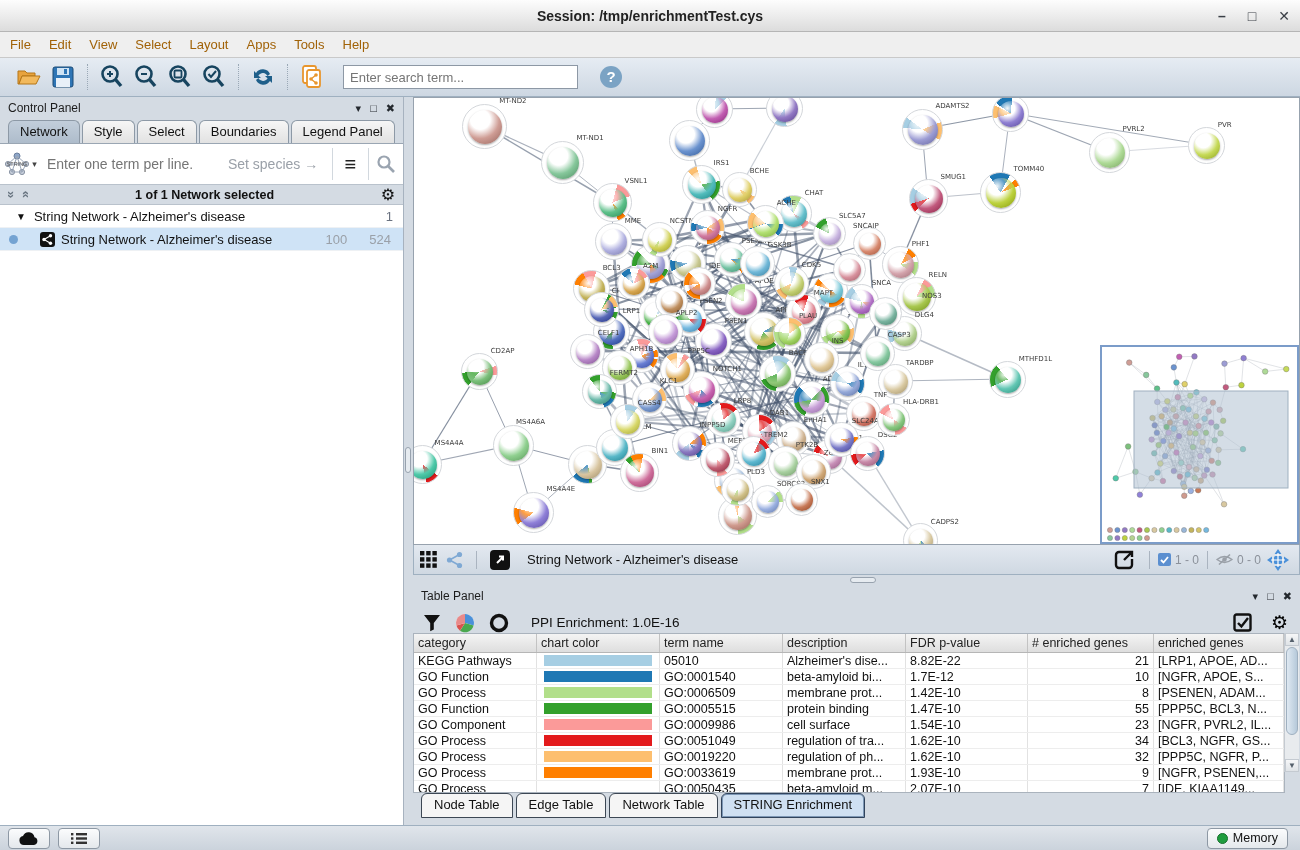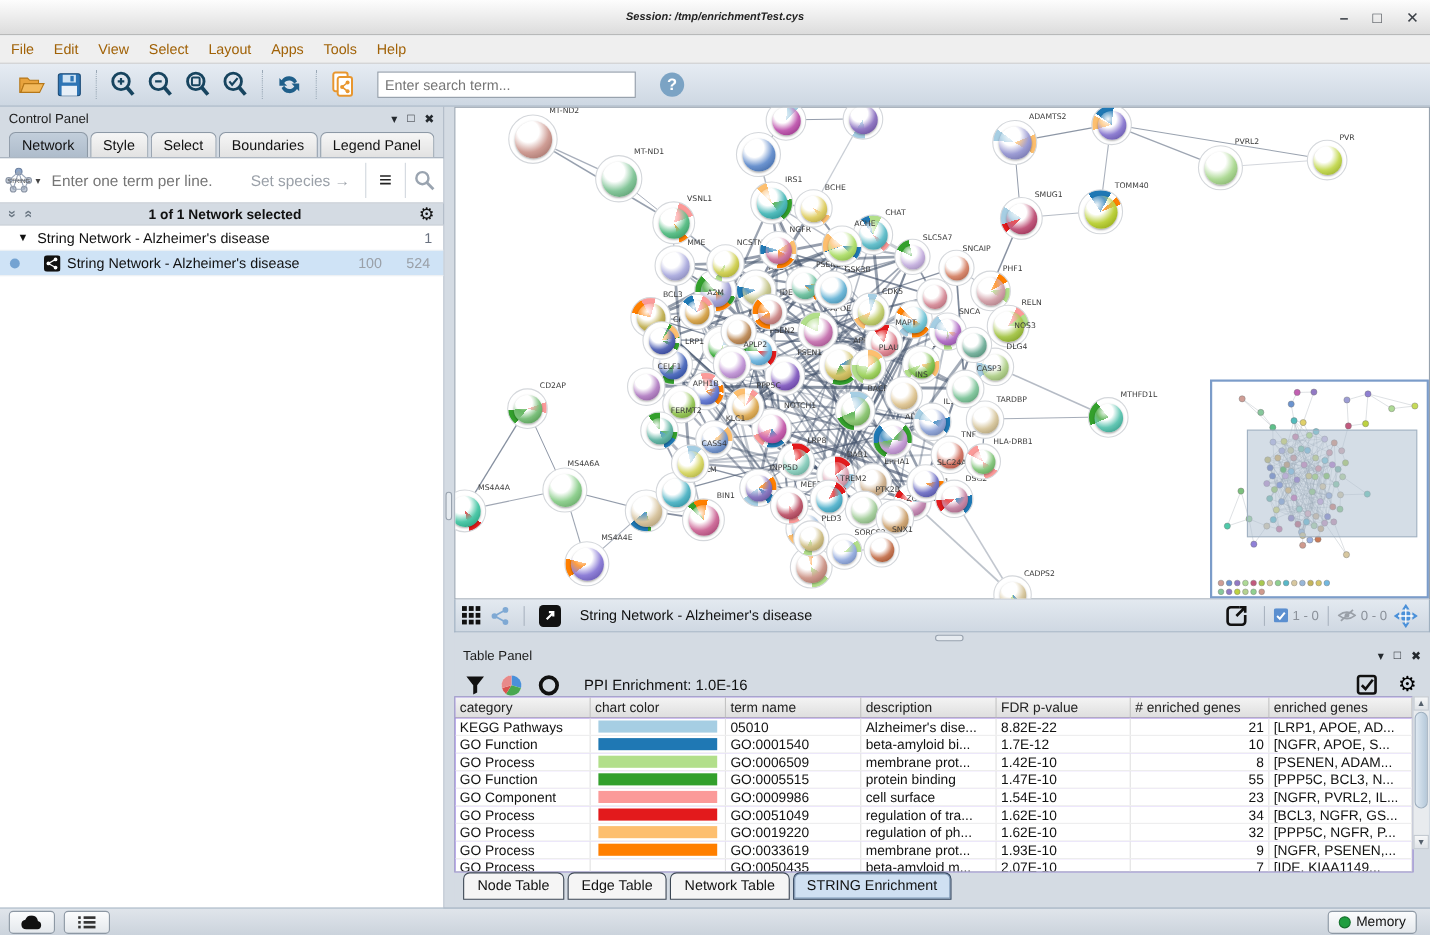--- a/index.html
+++ b/index.html
@@ -3,21 +3,21 @@
 <meta charset="utf-8">
 <style>
   * { margin:0; padding:0; box-sizing:border-box; }
   html,body { width:1300px; height:850px; font-family:"Liberation Sans","DejaVu Sans",sans-serif; background:#d4dbe3; overflow:hidden; }
   #app { position:relative; width:1300px; height:850px; background:#d4dbe3; outline:1px solid #444; }
 
   
   #titlebar { position:absolute; left:0; top:0; width:1300px; height:32px;
     background:linear-gradient(#fdfdfd,#dcdcdc); border-bottom:1px solid #b5b5b5;
     display:flex; align-items:center; justify-content:center; }
-  #titlebar .title { font-size:10px; font-weight:bold; color:#222;font-style:italic; }
+  #titlebar .title { font-size:14px; font-weight:bold; color:#222; }
   .winctrls { position:absolute; right:10px; top:0; height:32px; display:flex; align-items:center; gap:22px; }
   .winctrls span { color:#3a3f46; font-size:14px; font-weight:bold; cursor:default; line-height:1; }
 
   
   #menubar { position:absolute; left:0; top:32px; width:1300px; height:26px; background:#efefef;
     border-bottom:1px solid #c9c9c9; display:flex; align-items:center; padding-left:10px; gap:18px; }
   #menubar .mi { font-size:13px; color:#a16207; }
 
   
   #toolbar { position:absolute; left:0; top:58px; width:1300px; height:39px;
@@ -877,21 +877,21 @@
           <div class="ball" style="left: 5px; top: 5px; width: 22px; height: 22px; background: radial-gradient(circle at 36% 28%, rgba(255, 255, 255, 0.95), rgba(255, 255, 255, 0.25) 30%, rgb(200, 122, 88) 58%, rgb(140, 62, 28) 100%); box-shadow: rgba(0, 0, 0, 0.35) 0px 1px 2px;"></div>
         </div>
         <div class="nlabel" style="left: 396.9px; top: 380.16px;">SNX1</div>
         <div class="node" style="left: 307.5px; top: 73.5px; width: 35px; height: 35px; background-image: conic-gradient(from 115deg, rgb(253, 191, 111) 0deg, rgb(253, 191, 111) 32deg, transparent 32deg, transparent 360deg); background-color: rgb(255, 255, 255);">
           <div class="ball" style="left: 5px; top: 5px; width: 24px; height: 24px; background: radial-gradient(circle at 36% 28%, rgba(255, 255, 255, 0.95), rgba(255, 255, 255, 0.25) 30%, rgb(224, 208, 106) 58%, rgb(164, 148, 46) 100%); box-shadow: rgba(0, 0, 0, 0.35) 0px 1px 2px;"></div>
         </div>
         <div class="nlabel" style="left: 335.8px; top: 68.72px;">BCHE</div>
         <div class="node" style="left: 438.5px; top: 128.5px; width: 33px; height: 33px; background-color: rgb(255, 255, 255);">
           <div class="ball" style="left: 5px; top: 5px; width: 22px; height: 22px; background: radial-gradient(circle at 36% 28%, rgba(255, 255, 255, 0.95), rgba(255, 255, 255, 0.25) 30%, rgb(216, 138, 112) 58%, rgb(156, 78, 52) 100%); box-shadow: rgba(0, 0, 0, 0.35) 0px 1px 2px;"></div>
         </div>
-        <div class="nlabel" style="left: 461px; top: 124.16px;">SNCAIP</div>
+        <div class="nlabel" style="left: 439px; top: 124.16px;">SNCAIP</div>
         <div class="node" style="left: 398.5px; top: 118.5px; width: 33px; height: 33px; background-image: conic-gradient(from 296deg, rgb(51, 160, 44) 0deg, rgb(51, 160, 44) 51deg, transparent 51deg, transparent 360deg); background-color: rgb(255, 255, 255);">
           <div class="ball" style="left: 5px; top: 5px; width: 22px; height: 22px; background: radial-gradient(circle at 36% 28%, rgba(255, 255, 255, 0.95), rgba(255, 255, 255, 0.25) 30%, rgb(200, 180, 224) 58%, rgb(140, 120, 164) 100%); box-shadow: rgba(0, 0, 0, 0.35) 0px 1px 2px;"></div>
         </div>
         <div class="nlabel" style="left: 424.9px; top: 114.16px;">SLC5A7</div>
       </div>
   </div>
 
   <div id="birdseye">
     <svg id="minimap" width="195" height="195">
         <line x1="27.225" y1="15.58222222222222" x2="44.19" y2="27.90222222222222" stroke="rgba(120,130,145,.45)" stroke-width="0.5"></line>

